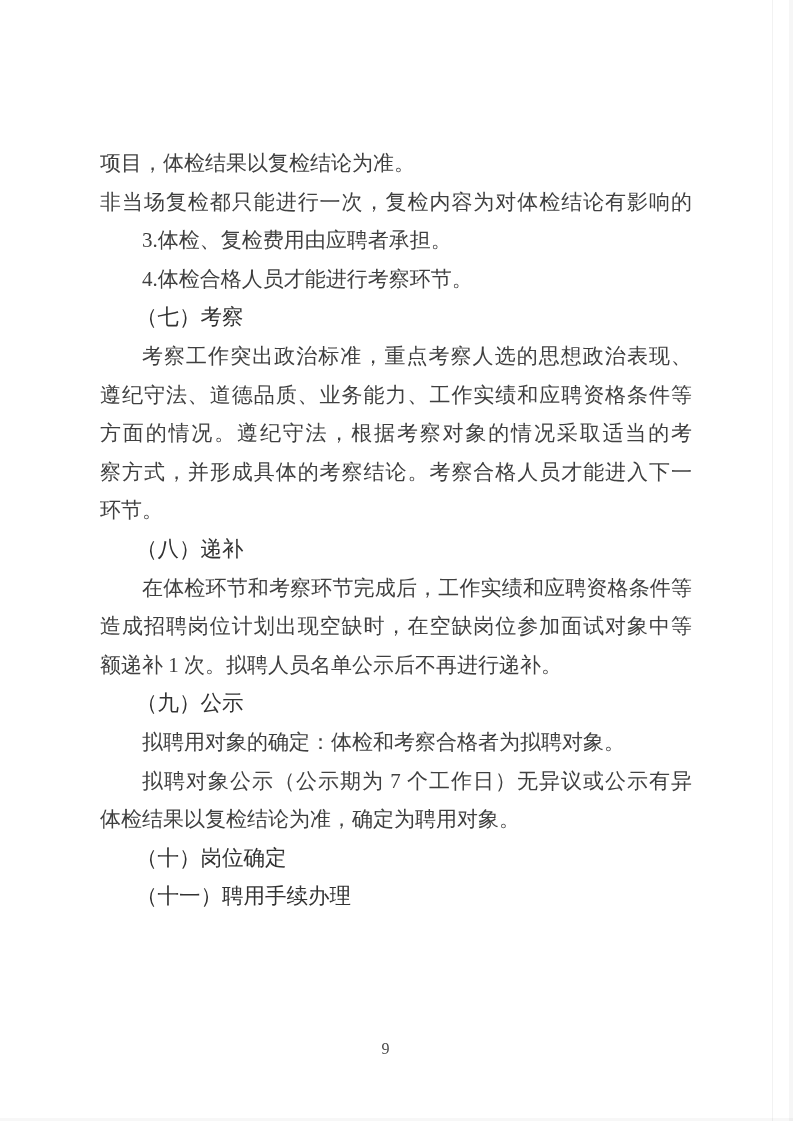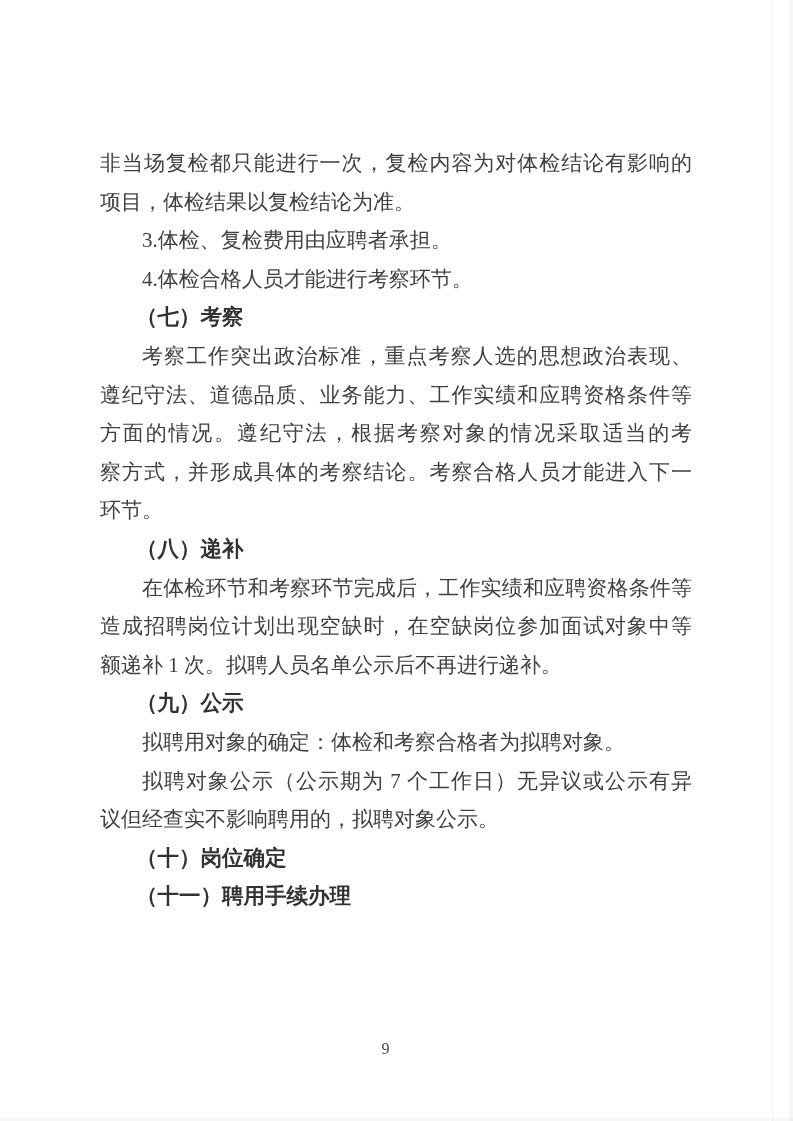--- a/index.html
+++ b/index.html
@@ -54,21 +54,21 @@
     white-space: normal;
   }
   .line.fill {
     text-align: justify;
     text-align-last: justify;
   }
   .line.indent {
     text-indent: 42px;
   }
   .block.heading .line {
-    font-weight: 700;
+    font-weight: 400;
     font-size: 21.5px;
     color: #323232;
     text-indent: 36px;
   }
   .footer {
     position: absolute;
     left: 0;
     top: 1040px;
     width: 772px;
     text-align: center;
@@ -82,22 +82,22 @@
 </head>
 <body>
 
 <div class="page">
   <div class="scan-line-right"></div>
   <div class="scan-edge-right"></div>
   <div class="scan-edge-bottom"></div>
 
   <div class="content">
       <div class="block body">
+        <div class="line">项目，体检结果以复检结论为准。</div>
         <div class="line fill">非当场复检都只能进行一次，复检内容为对体检结论有影响的</div>
-        <div class="line">项目，体检结果以复检结论为准。</div>
       </div>
       <div class="block body">
         <div class="line indent">3.体检、复检费用由应聘者承担。</div>
       </div>
       <div class="block body">
         <div class="line indent">4.体检合格人员才能进行考察环节。</div>
       </div>
       <div class="block heading">
         <div class="line indent">（七）考察</div>
       </div>
@@ -117,21 +117,21 @@
         <div class="line">额递补 1 次。拟聘人员名单公示后不再进行递补。</div>
       </div>
       <div class="block heading">
         <div class="line indent">（九）公示</div>
       </div>
       <div class="block body">
         <div class="line indent">拟聘用对象的确定：体检和考察合格者为拟聘对象。</div>
       </div>
       <div class="block body">
         <div class="line fill indent">拟聘对象公示（公示期为 7 个工作日）无异议或公示有异</div>
-        <div class="line">议但经查实不影响聘用的，拟聘对象公示。</div>
+        <div class="line">体检结果以复检结论为准，确定为聘用对象。</div>
       </div>
       <div class="block heading">
         <div class="line indent">（十）岗位确定</div>
       </div>
       <div class="block heading">
         <div class="line indent">（十一）聘用手续办理</div>
       </div>
     </div>
 
   <div class="footer">

